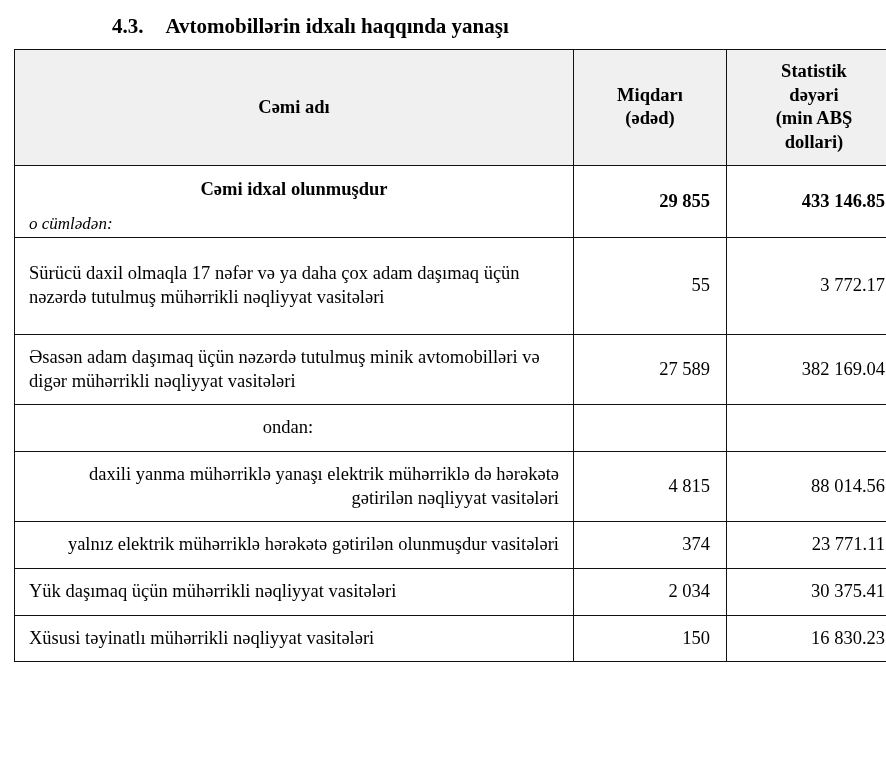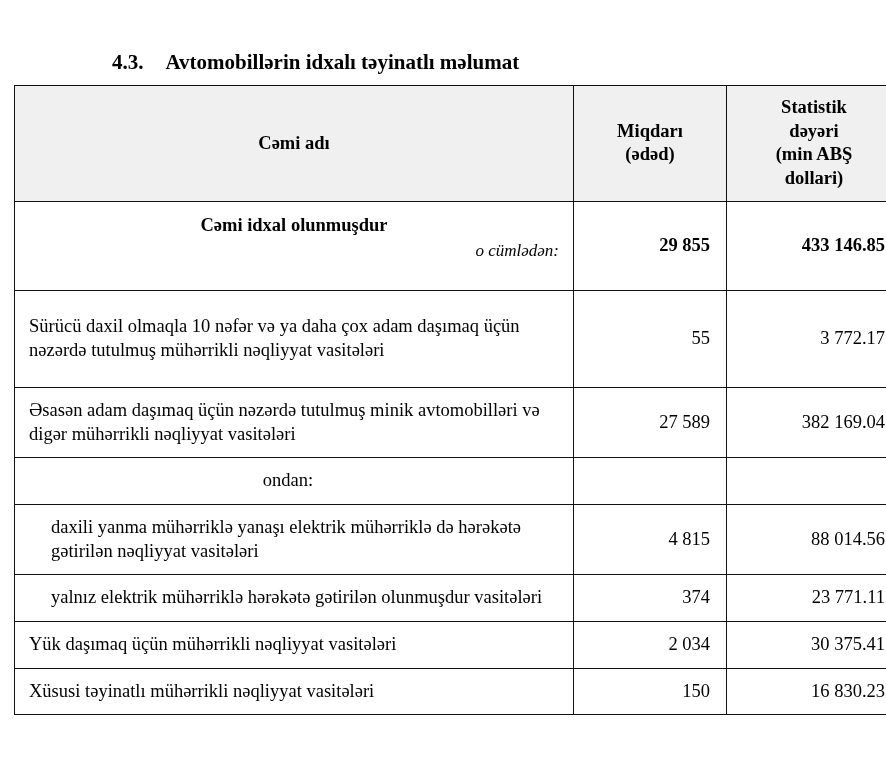--- a/index.html
+++ b/index.html
@@ -24,21 +24,20 @@
     display: flex;
     align-items: baseline;
     font-family: "Liberation Serif", serif;
     font-weight: bold;
     font-size: 21px;
     padding: 14px 0 10px 0;
     margin-left: 112px;
   }
   .doc-title .num {
     margin-right: 22px;
-    margin-top: 36px;
   }
   table.report {
     border-collapse: collapse;
     width: 848px;
     margin-left: 14px;
     table-layout: fixed;
   }
   table.report td, table.report th {
     border: 1px solid #111111;
     vertical-align: middle;
@@ -64,62 +63,63 @@
   }
   .hdr-line {
     display: block;
   }
   td.name {
     padding: 11px 14px 11px 14px;
     text-align: left;
   }
   td.name.indent1 {
     padding-left: 36px;
+    text-align: right;
   }
   td.name.center {
     text-align: center;
     padding-left: 2px;
   }
   td.num {
     text-align: right;
     padding: 11px 16px 11px 8px;
     white-space: nowrap;
   }
   tr.total td {
     font-weight: bold;
   }
   tr.total td.name {
     padding-top: 12px;
-    padding-bottom: 28px;
+    padding-bottom: 2px;
   }
   .total-main {
     display: block;
     font-weight: bold;
     text-align: center;
   }
   .total-sub {
     display: block;
     font-style: italic;
     font-weight: normal;
-    text-align: right;
+    text-align: left;
     font-size: 17px;
-    margin-top: 3px;
+    margin-top: 12px;
   }
   .row-tall td {
     height: 74px;
   }
 </style>
 </head>
 <body>
 
 <div class="page">
 
   <div class="doc-title">
     <span class="num">4.3.</span>
-    <span>Avtomobillərin idxalı təyinatlı məlumat</span>
+    <span>Avtomobillərin idxalı haqqında yanaşı</span>
   </div>
 
   <table class="report">
     <thead>
       <tr>
         <th class="col-name">Cəmi adı</th>
         <th class="col-qty">
           <span class="hdr-line">Miqdarı</span>
           <span class="hdr-line">(ədəd)</span>
         </th>
@@ -136,21 +136,21 @@
       <tr class="total">
         <td class="name">
           <span class="total-main">Cəmi idxal olunmuşdur</span>
           <span class="total-sub">o cümlədən:</span>
         </td>
         <td class="num">29 855</td>
         <td class="num">433 146.85</td>
       </tr>
 
       <tr class="row-tall">
-        <td class="name">Sürücü daxil olmaqla 10 nəfər və ya daha çox adam daşımaq üçün nəzərdə tutulmuş mühərrikli nəqliyyat vasitələri</td>
+        <td class="name">Sürücü daxil olmaqla 17 nəfər və ya daha çox adam daşımaq üçün nəzərdə tutulmuş mühərrikli nəqliyyat vasitələri</td>
         <td class="num">55</td>
         <td class="num">3 772.17</td>
       </tr>
 
       <tr>
         <td class="name">Əsasən adam daşımaq üçün nəzərdə tutulmuş minik avtomobilləri və digər mühərrikli nəqliyyat vasitələri</td>
         <td class="num">27 589</td>
         <td class="num">382 169.04</td>
       </tr>
 

